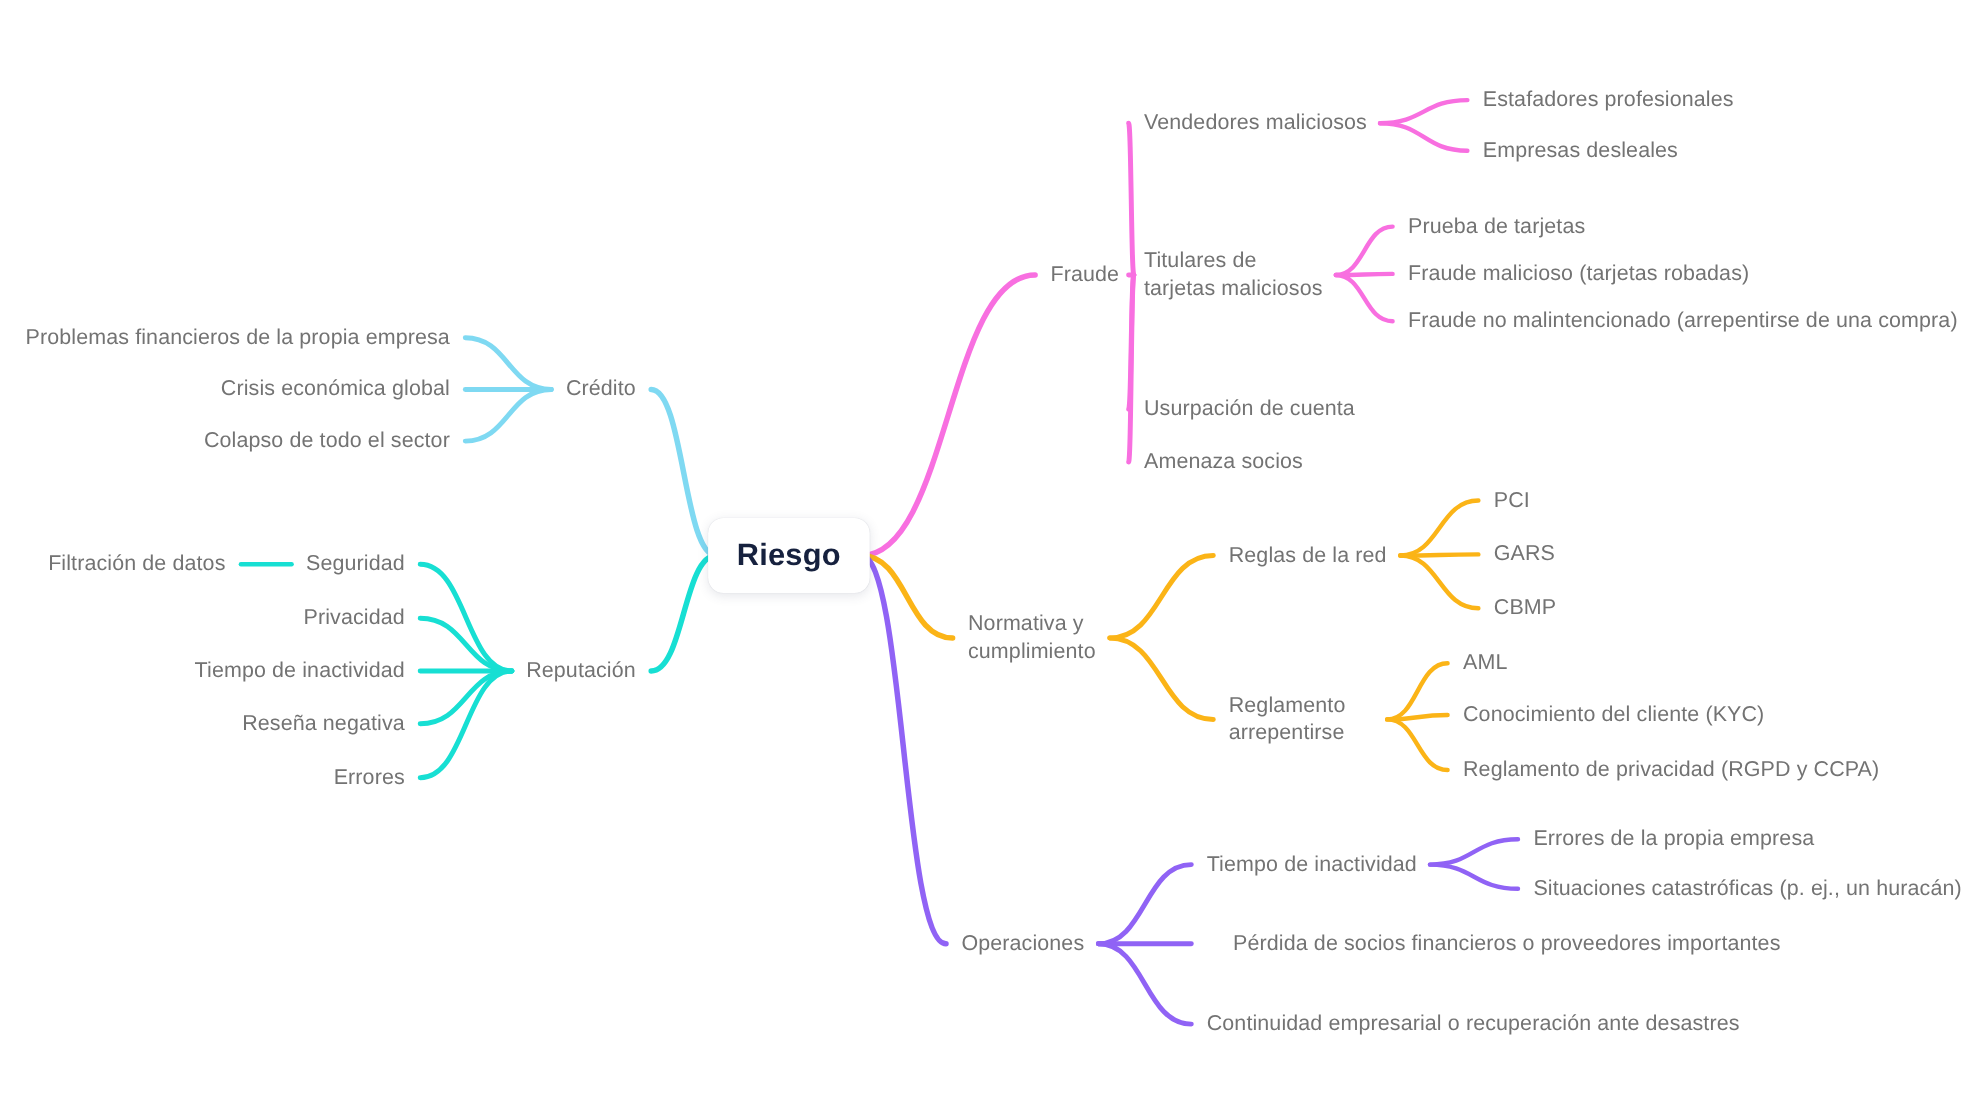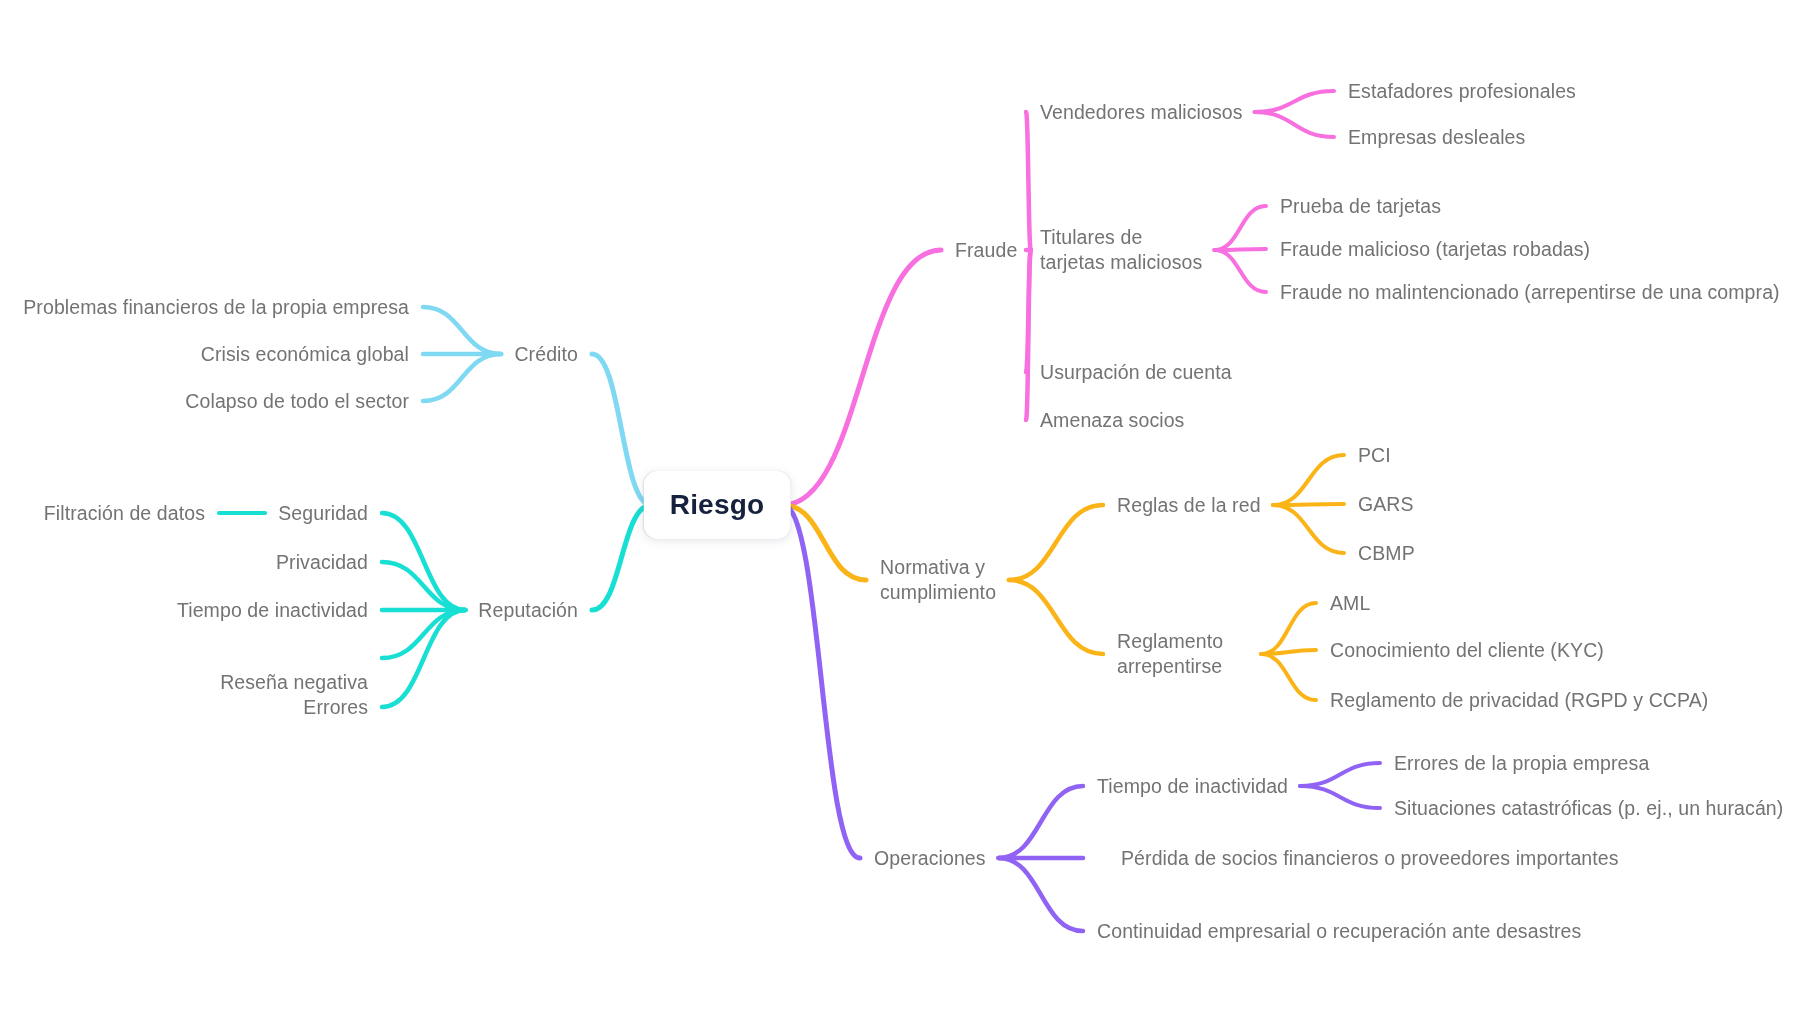--- a/index.html
+++ b/index.html
@@ -111,21 +111,21 @@
       <div class="node l-anchor" style="left: 1040px; top: 420px;">Amenaza socios</div>
       <div class="node r-anchor" style="left: 578px; top: 354px; text-align: right;">Crédito</div>
       <div class="node r-anchor" style="left: 409px; top: 307px; text-align: center;">Problemas financieros de la propia empresa</div>
       <div class="node r-anchor" style="left: 409px; top: 354px; text-align: right;">Crisis económica global</div>
       <div class="node r-anchor" style="left: 409px; top: 401px; text-align: right;">Colapso de todo el sector</div>
       <div class="node r-anchor" style="left: 578px; top: 610px; text-align: right;">Reputación</div>
       <div class="node r-anchor" style="left: 368px; top: 513px; text-align: right;">Seguridad</div>
       <div class="node r-anchor" style="left: 205px; top: 513px; text-align: right;">Filtración de datos</div>
       <div class="node r-anchor" style="left: 368px; top: 562px; text-align: right;">Privacidad</div>
       <div class="node r-anchor" style="left: 368px; top: 610px; text-align: right;">Tiempo de inactividad</div>
-      <div class="node r-anchor" style="left: 368px; top: 658px; text-align: right; margin-top: 24px;">Reseña negativa</div>
+      <div class="node r-anchor" style="left: 368px; top: 658px; text-align: right;">Reseña negativa</div>
       <div class="node r-anchor" style="left: 368px; top: 707px; text-align: left;">Errores</div>
       <div class="node l-anchor" style="left: 880px; top: 580px;">Normativa y
 cumplimiento</div>
       <div class="node l-anchor" style="left: 1117px; top: 505px;">Reglas de la red</div>
       <div class="node l-anchor" style="left: 1358px; top: 455px;">PCI</div>
       <div class="node l-anchor" style="left: 1358px; top: 504px;">GARS</div>
       <div class="node l-anchor" style="left: 1358px; top: 553px;">CBMP</div>
       <div class="node l-anchor" style="left: 1117px; top: 654px;">Reglamento
 arrepentirse</div>
       <div class="node l-anchor" style="left: 1330px; top: 603px;">AML</div>

